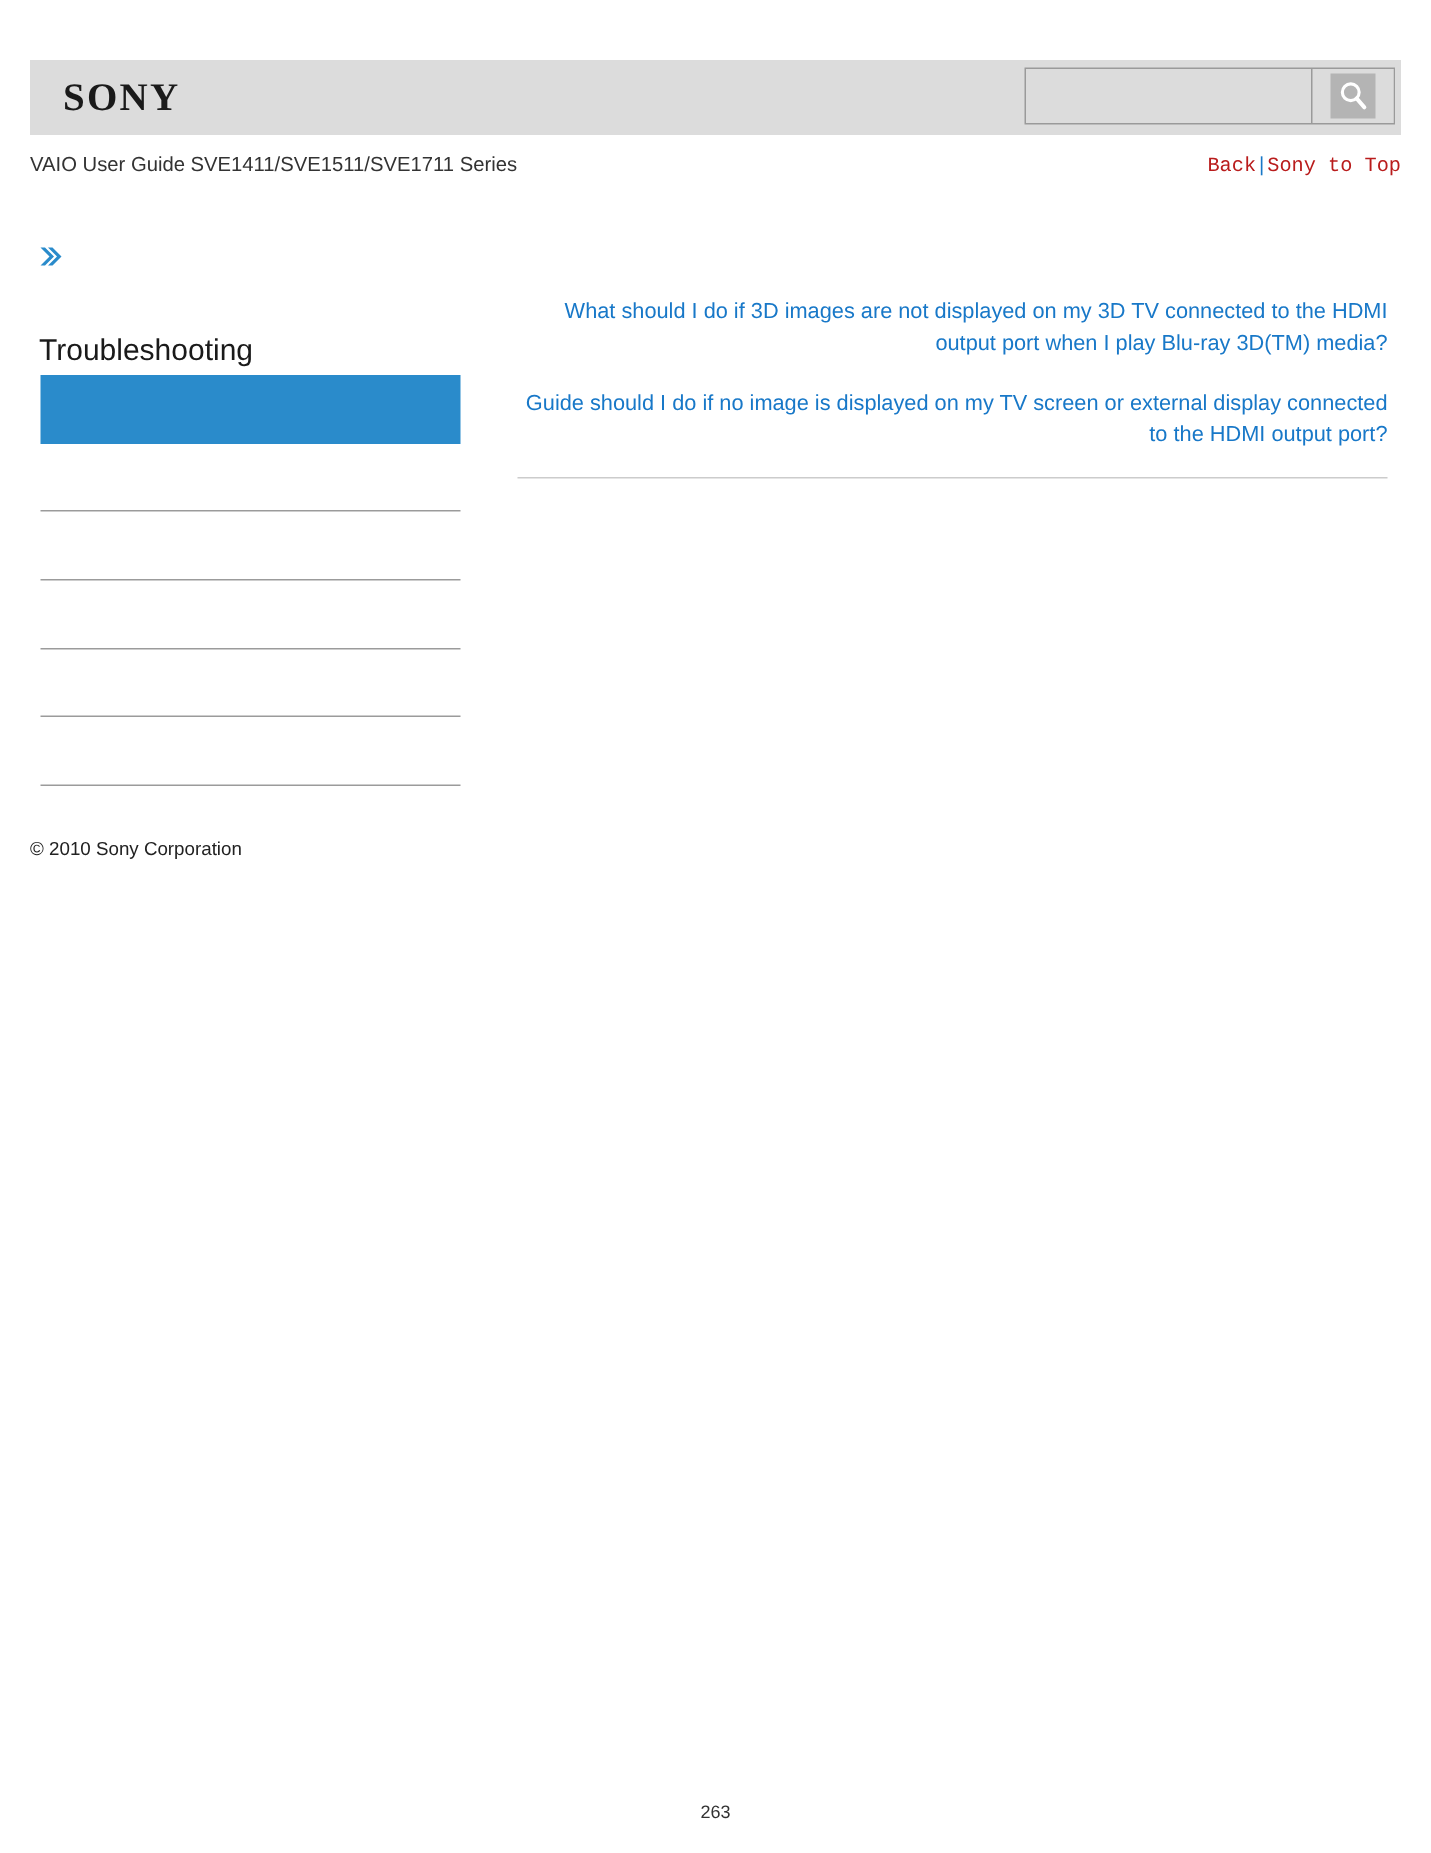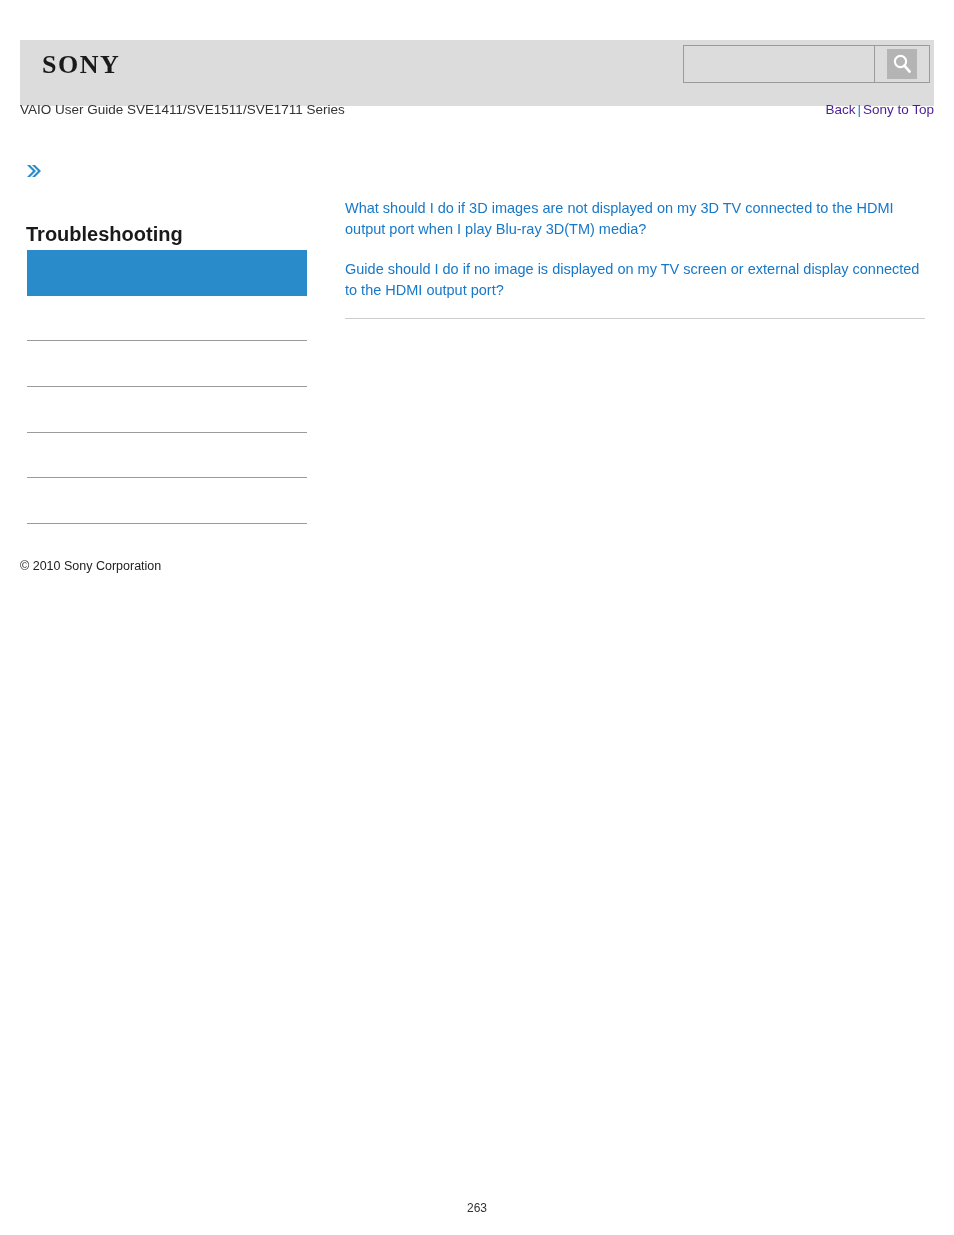--- a/index.html
+++ b/index.html
@@ -15,21 +15,21 @@
     color: #000000;
     overflow: hidden;
   }
 
   
   #header-band {
     position: absolute;
     left: 20px;
     top: 40px;
     width: 914px;
-    height: 66px;
+    height: 50px;
     background: #dcdcdc;
   }
   #sony-logo {
     position: absolute;
     left: 22px;
     top: 12px;
     font-family: "Liberation Serif", serif;
     font-weight: bold;
     font-size: 26px;
     letter-spacing: 1.5px;
@@ -92,22 +92,23 @@
   }
   #header-links {
     position: absolute;
     right: 20px;
     top: 102px;
     font-size: 13.5px;
     white-space: nowrap;
     text-align: right;
   }
   #header-links a {
-    color: #4c1d95;
+    color: #b91c1c;
     text-decoration: none;
+    font-family: Liberation Mono, monospace;
   }
   #header-links .sep {
     color: #1878c8;
     margin: 0 2px;
   }
 
   
   #sidebar {
     position: absolute;
     left: 0;
@@ -122,21 +123,21 @@
     height: 20px;
   }
   #breadcrumb-chevron svg { display: block; }
 
   #sidebar-title {
     position: absolute;
     left: 26px;
     top: 72px;
     font-size: 20px;
     color: #1a1a1a;
-    font-weight: bold;
+    font-weight: normal;
     margin: 0;
     line-height: 24px;
     white-space: nowrap;
   }
 
   #sidebar-selected-item {
     position: absolute;
     left: 27px;
     top: 100px;
     width: 280px;
@@ -165,20 +166,21 @@
     color: #222222;
     white-space: nowrap;
   }
 
   
   #main-content {
     position: absolute;
     left: 345px;
     top: 198px;
     width: 580px;
+    text-align: right;
   }
   .content-link {
     display: block;
     color: #1878c8;
     text-decoration: none;
     font-size: 14.5px;
     line-height: 20.5px;
     margin-bottom: 20px;
   }
   .content-link:last-of-type { margin-bottom: 0; }

